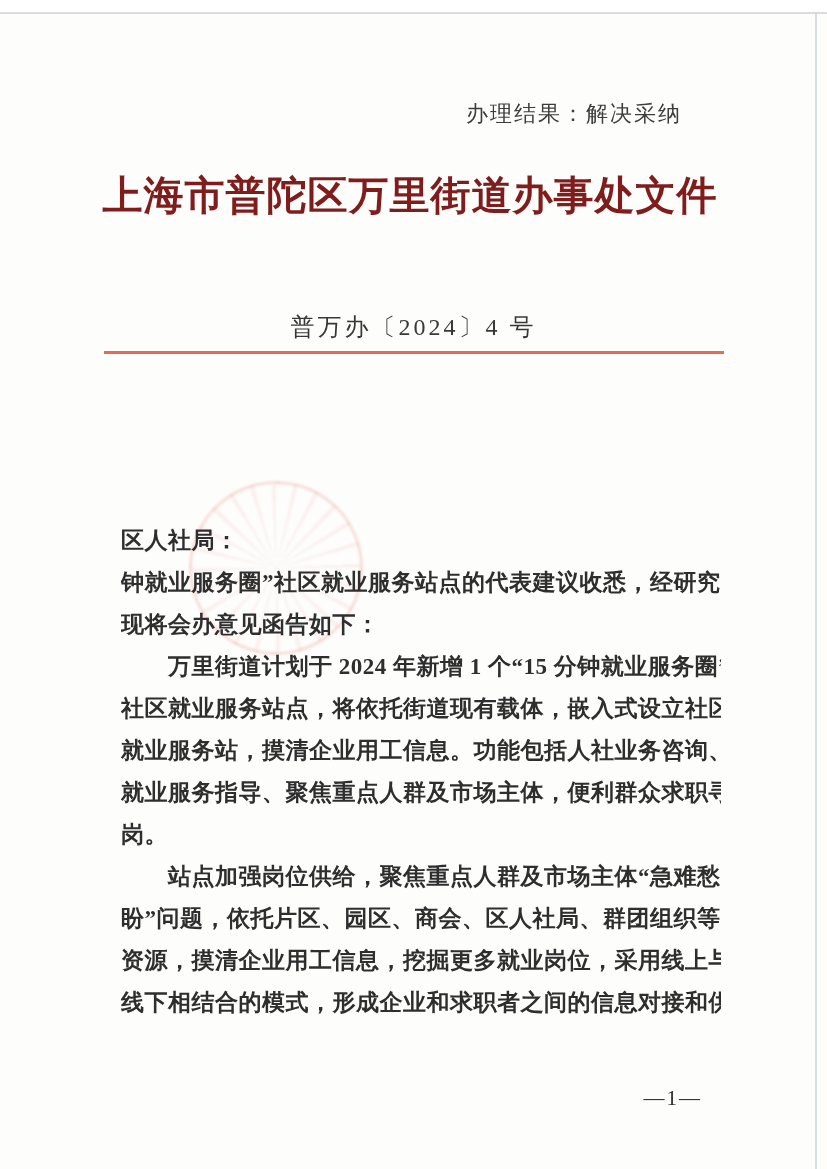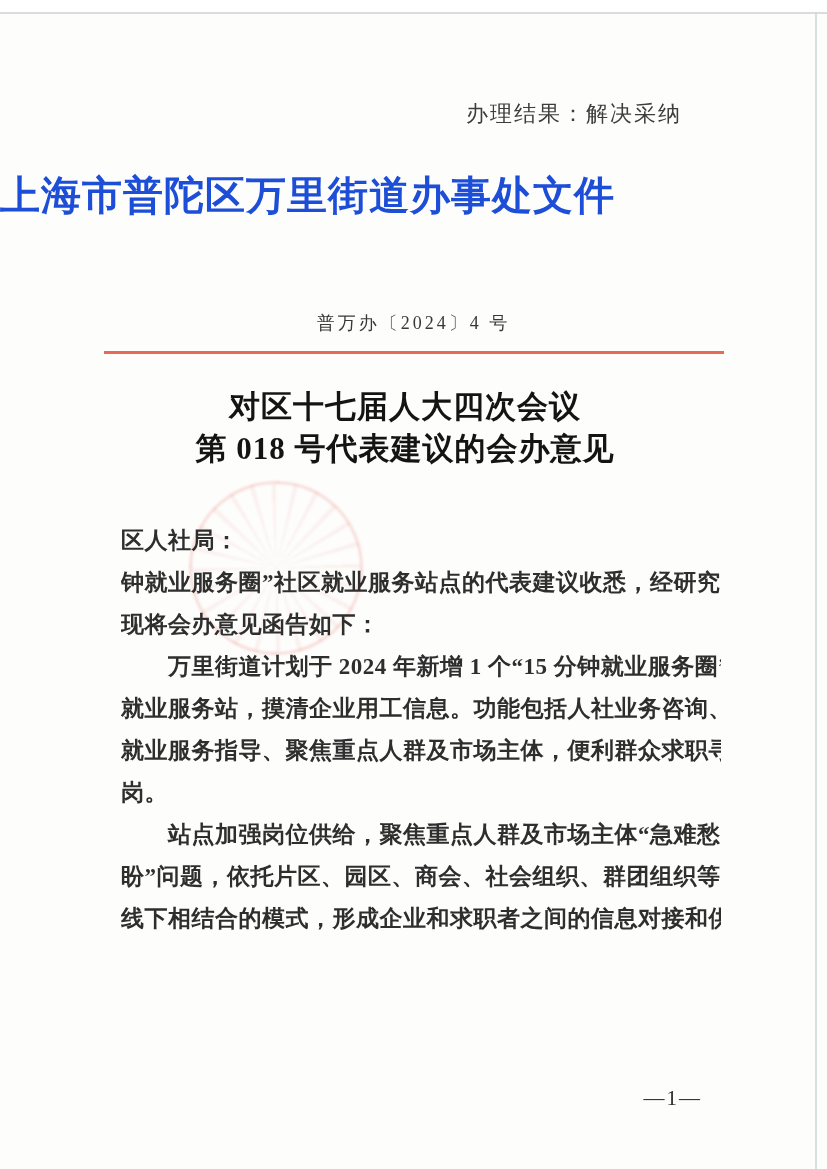--- a/index.html
+++ b/index.html
@@ -21,29 +21,29 @@
   
   .info-block {
     position:absolute; left:466px; top:84px;
     font-size:22px; line-height:35px; color:#3d3d3d; letter-spacing:2px;
     white-space:nowrap;
   }
 
   
   .letterhead {
     position:absolute; left:0; top:156px; width:820px;
-    text-align:left;
-    font-size:40px; font-weight:bold; color:#1d4ed8;
+    text-align:center;
+    font-size:40px; font-weight:bold; color:#7f1d1d;
     letter-spacing:1px; white-space:nowrap;
   }
 
   
   .doc-number {
     position:absolute; left:0; top:299px; width:827px;
-    text-align:center; font-size:18px; color:#383838; letter-spacing:3px;
+    text-align:center; font-size:24px; color:#383838; letter-spacing:3px;
   }
 
   
   .red-line { position:absolute; left:104px; top:339px; width:620px; height:3px; background:#e76a58; }
 
   
   .title-block {
     position:absolute; left:20px; top:374px; width:770px;
     text-align:center; font-size:31px; font-weight:bold; color:#141414;
     line-height:42px; letter-spacing:1px;
@@ -85,36 +85,34 @@
   <div class="info-block">
     <div>办理结果：解决采纳</div>
   </div>
 
   <div class="letterhead">上海市普陀区万里街道办事处文件</div>
 
   <div class="doc-number">普万办〔2024〕4 号</div>
 
   <div class="red-line"></div>
 
-  <div class="title-block">
-    <div>对区十七届人大四次会议</div>
-    <div>第 018 号代表建议的会办意见</div>
-  </div>
 
   <div class="stamp"></div>
 
   <div class="body-block">
     <div class="line">区人社局：</div>
     <div class="line">钟就业服务圈”社区就业服务站点的代表建议收悉，经研究，</div>
     <div class="line">现将会办意见函告如下：</div>
     <div class="line">　　万里街道计划于 2024 年新增 1 个“15 分钟就业服务圈”</div>
+    <div class="line">社区就业服务站点，将依托街道现有载体，嵌入式设立社区</div>
     <div class="line">就业服务站，摸清企业用工信息。功能包括人社业务咨询、</div>
     <div class="line">就业服务指导、聚焦重点人群及市场主体，便利群众求职寻</div>
     <div class="line">岗。</div>
     <div class="line">　　站点加强岗位供给，聚焦重点人群及市场主体“急难愁</div>
-    <div class="line">盼”问题，依托片区、园区、商会、社会组织、群团组织等</div>
+    <div class="line">盼”问题，依托片区、园区、商会、区人社局、群团组织等</div>
+    <div class="line">资源，摸清企业用工信息，挖掘更多就业岗位，采用线上与</div>
     <div class="line">线下相结合的模式，形成企业和求职者之间的信息对接和供</div>
   </div>
 
   <div class="page-number">—1—</div>
 
   <div class="edge-bottom"></div>
 </div>
 
 </body></html>

